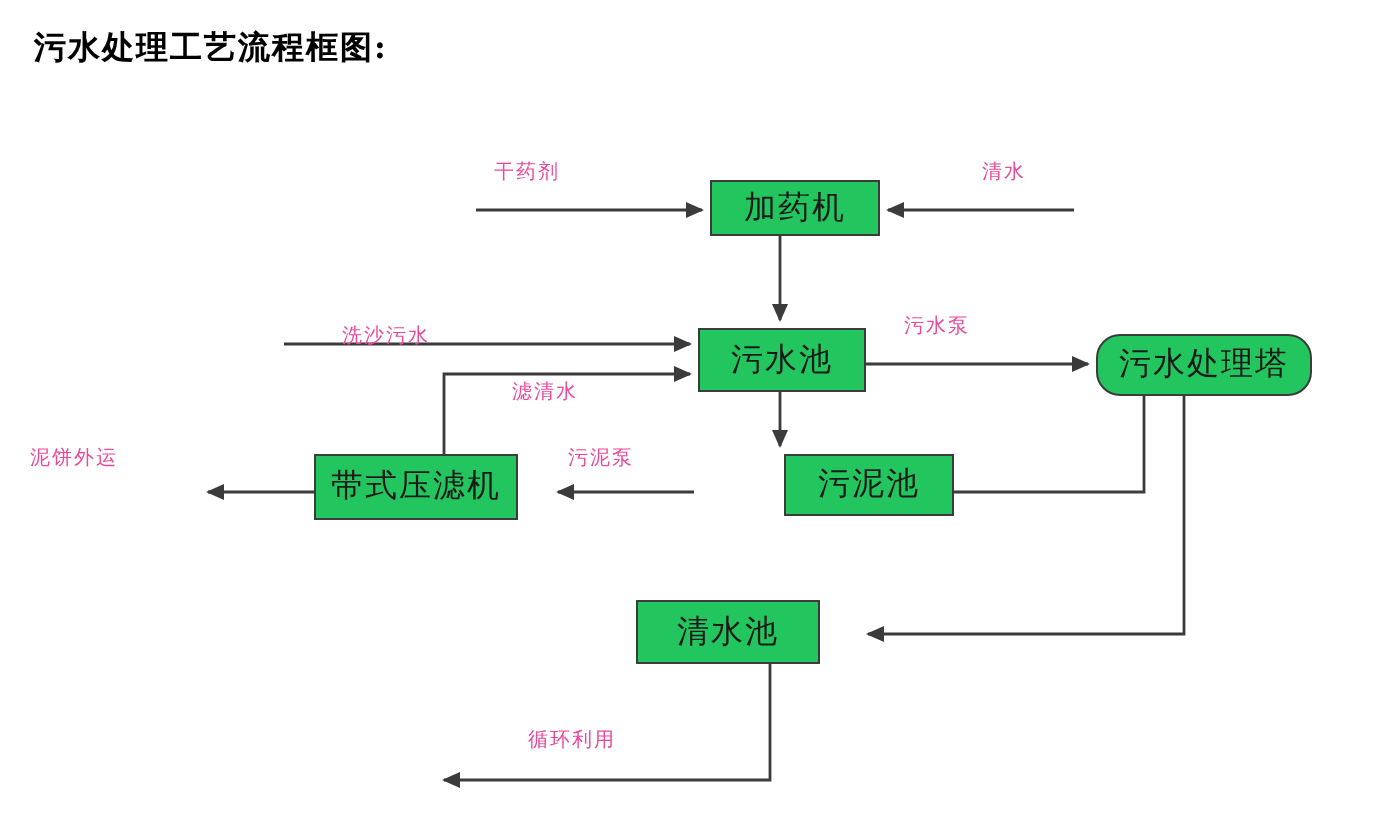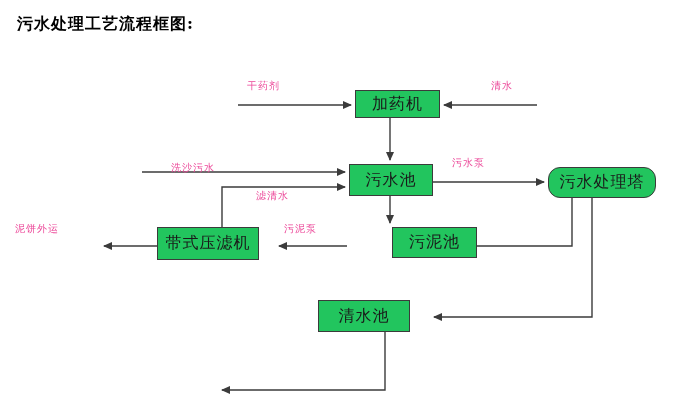--- a/index.html
+++ b/index.html
@@ -101,14 +101,15 @@
   <div class="node" id="n-belt">带式压滤机</div>
   <div class="node" id="n-clean">清水池</div>
 
   <div class="edge-label" id="l-dry">干药剂</div>
   <div class="edge-label" id="l-cwater">清水</div>
   <div class="edge-label" id="l-sand">洗沙污水</div>
   <div class="edge-label" id="l-filter">滤清水</div>
   <div class="edge-label" id="l-spump">污水泵</div>
   <div class="edge-label" id="l-mpump">污泥泵</div>
   <div class="edge-label" id="l-cake">泥饼外运</div>
+  <div class="edge-label" id="l-recyc">循环利用</div>
 
 </div>
 
 </body></html>

